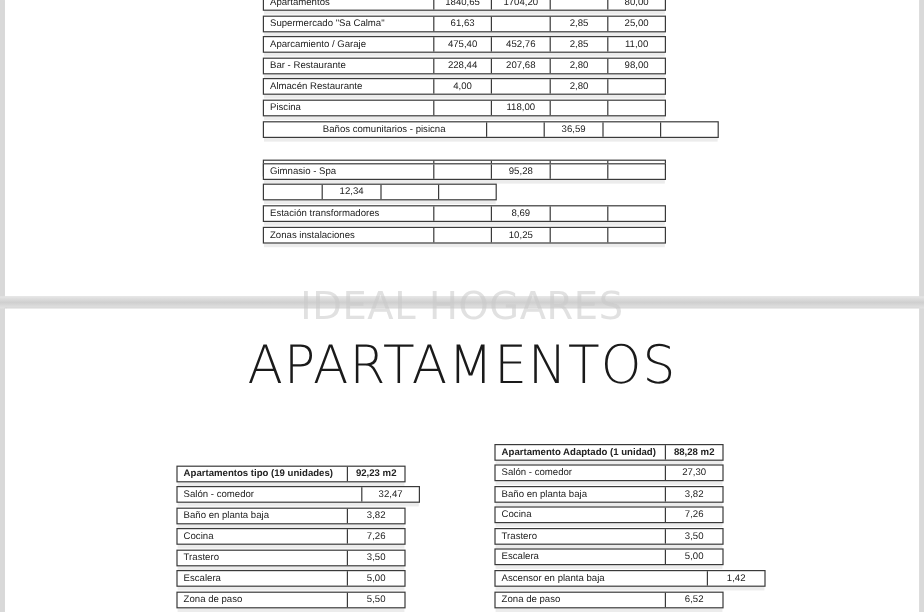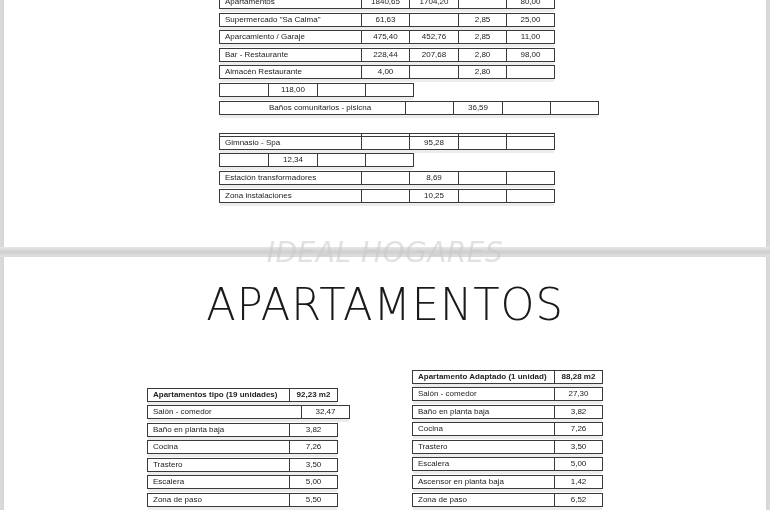--- a/index.html
+++ b/index.html
@@ -16,22 +16,22 @@
     box-shadow: 0 0 1px #bdbdbd;
   }
   .page-1 { top: 0; height: 247px; }
   .page-2 { top: 257px; height: 253px; }
   .separator {
     position: absolute; left: 0; width: 770px; top: 247px; height: 10px;
     background: linear-gradient(#e6e6e6, #cfcfcf 50%, #e2e2e2);
   }
   .watermark {
     position: absolute; left: 0; width: 770px; top: 236px; text-align: center;
-    font-family: "DejaVu Sans", sans-serif; font-size: 28px; letter-spacing: 0.5px;
-    color: rgba(200,200,200,0.55); z-index: 5; pointer-events: none; font-style: italic;
+    font-family: "DejaVu Sans", sans-serif; font-size: 32px; letter-spacing: 0.5px;
+    color: rgba(200,200,200,0.55); z-index: 5; pointer-events: none;
   }
   .row {
     position: absolute; display: flex; height: 12px;
     border: 1px solid #3a3a3a; background: #fff; box-sizing: content-box;
     font-size: 8px; line-height: 12px;
     box-shadow: 0 4px 0 -1px #ececec;
   }
   .cell { box-sizing: border-box; height: 12px; overflow: hidden; white-space: nowrap; }
   .cell + .cell { border-left: 1px solid #3a3a3a; }
   .cell.lbl { padding-left: 5px; }
@@ -81,20 +81,21 @@
       <div class="cell num" style="width: 48px;">98,00</div>
     </div>
     <div class="row" style="left: 219px; top: 65px;">
       <div class="cell lbl" style="width: 141px;">Almacén Restaurante</div>
       <div class="cell num" style="width: 48px;">4,00</div>
       <div class="cell num" style="width: 49px;"></div>
       <div class="cell num" style="width: 48px;">2,80</div>
       <div class="cell num" style="width: 48px;"></div>
     </div>
     <div class="row" style="left: 219px; top: 83px;">
+      <div class="cell lbl" style="width: 141px;">Piscina</div>
       <div class="cell num" style="width: 48px;"></div>
       <div class="cell num" style="width: 49px;">118,00</div>
       <div class="cell num" style="width: 48px;"></div>
       <div class="cell num" style="width: 48px;"></div>
     </div>
     <div class="row" style="left: 219px; top: 101px; padding-left: 44px;">
       <div class="cell lbl" style="width: 141px;">Baños comunitarios - pisicna</div>
       <div class="cell num" style="width: 48px;"></div>
       <div class="cell num" style="width: 49px;">36,59</div>
       <div class="cell num" style="width: 48px;"></div>
@@ -121,21 +122,21 @@
       <div class="cell num" style="width: 48px;"></div>
     </div>
     <div class="row" style="left: 219px; top: 171px;">
       <div class="cell lbl" style="width: 141px;">Estación transformadores</div>
       <div class="cell num" style="width: 48px;"></div>
       <div class="cell num" style="width: 49px;">8,69</div>
       <div class="cell num" style="width: 48px;"></div>
       <div class="cell num" style="width: 48px;"></div>
     </div>
     <div class="row" style="left: 219px; top: 189px;">
-      <div class="cell lbl" style="width: 141px;">Zona instalaciones</div>
+      <div class="cell lbl" style="width: 141px;">Zonas instalaciones</div>
       <div class="cell num" style="width: 48px;"></div>
       <div class="cell num" style="width: 49px;">10,25</div>
       <div class="cell num" style="width: 48px;"></div>
       <div class="cell num" style="width: 48px;"></div>
     </div>
   </div>
 
 <div class="watermark">IDEAL HOGARES</div>
 
 <div class="title">APARTAMENTOS</div>
@@ -188,21 +189,21 @@
       <div class="cell num" style="width: 48px;">7,26</div>
     </div>
     <div class="row" style="left: 412px; top: 440px;">
       <div class="cell lbl" style="width: 141px;">Trastero</div>
       <div class="cell num" style="width: 48px;">3,50</div>
     </div>
     <div class="row" style="left: 412px; top: 457px;">
       <div class="cell lbl" style="width: 141px;">Escalera</div>
       <div class="cell num" style="width: 48px;">5,00</div>
     </div>
-    <div class="row" style="left: 412px; top: 475px;">
+    <div class="row" style="left: 412px; top: 475px; gap: 35px;">
       <div class="cell lbl" style="width: 141px;">Ascensor en planta baja</div>
       <div class="cell num" style="width: 48px;">1,42</div>
     </div>
     <div class="row" style="left: 412px; top: 493px;">
       <div class="cell lbl" style="width: 141px;">Zona de paso</div>
       <div class="cell num" style="width: 48px;">6,52</div>
     </div>
   </div>
 
 </body></html>

